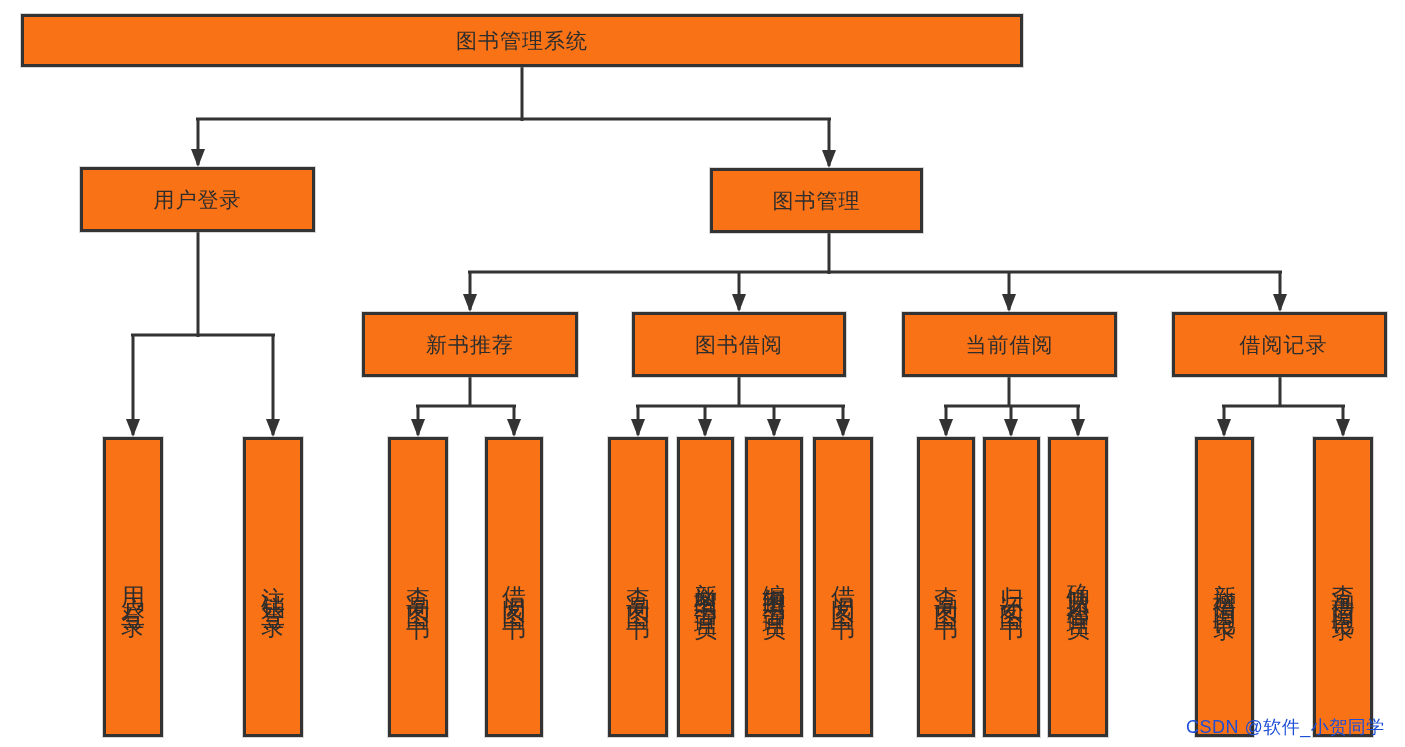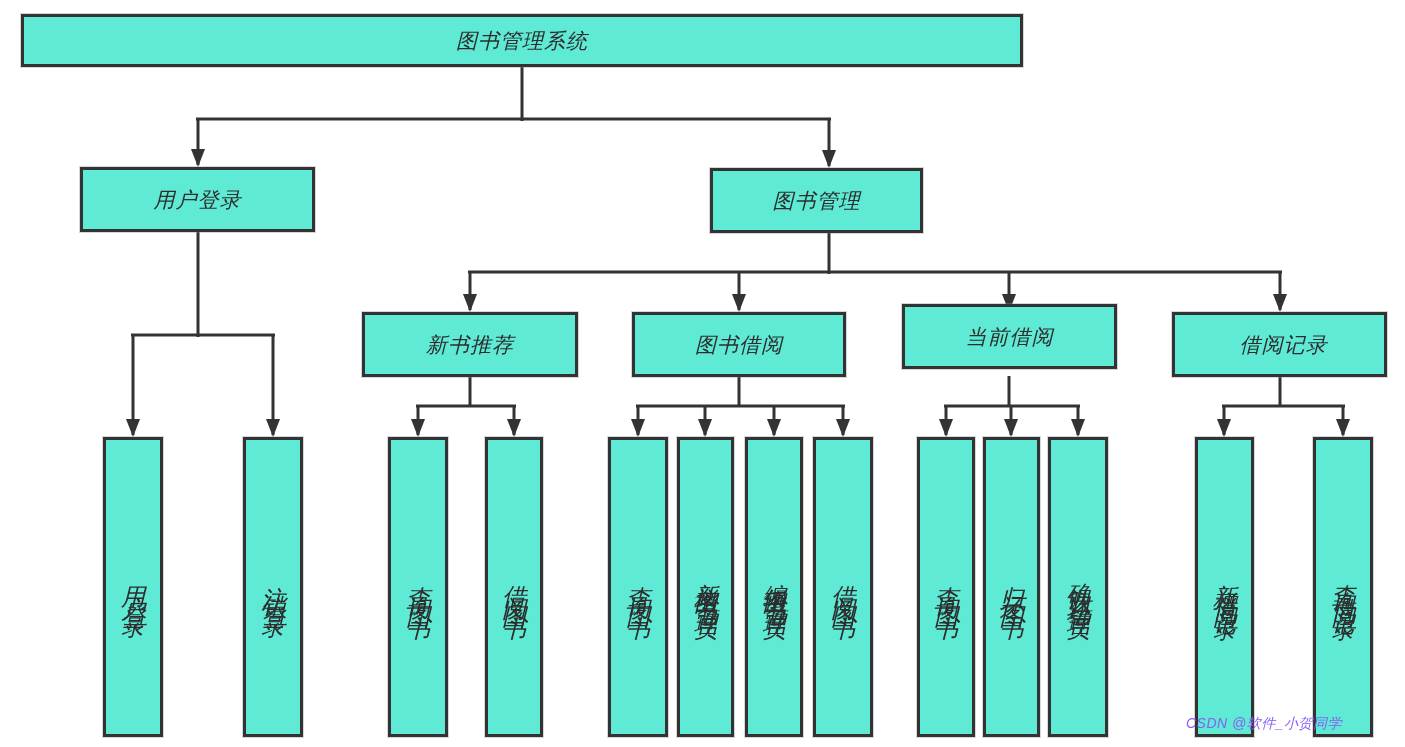--- a/index.html
+++ b/index.html
@@ -8,46 +8,44 @@
     width:1405px;height:747px;
     background:#ffffff;
     font-family:"Liberation Sans","DejaVu Sans",sans-serif;
     color:#2d2d2d;
     overflow:hidden;
   }
   #wires{position:absolute;left:0;top:0;width:1405px;height:747px;}
   .node{
     position:absolute;
     box-sizing:border-box;
-    background:#5eead4;
+    background:#f97316;
     border:3px solid #333333;
     box-shadow:0 0 0 1px rgba(140,140,140,.35);
     display:flex;align-items:center;justify-content:center;
     text-align:center;
-    font-style:italic;
   }
   .hnode{font-size:21px;letter-spacing:1px;}
   .vnode{top:437px;height:300px;font-size:24px;}
   .vt{
     writing-mode:vertical-rl;
     letter-spacing:10px;
     line-height:1;
     white-space:nowrap;
   }
   .vt.s6{letter-spacing:7px;font-size:23px;}
   .vt.s9{letter-spacing:5px;font-size:23px;}
   #watermark{
     position:absolute;
     left:1186px;top:715px;
-    font-size:14px;
-    color:#8b5cf6;
+    font-size:18px;
+    color:#1d4ed8;
     letter-spacing:0.5px;
     z-index:5;
     white-space:nowrap;
-    font-style:italic;
   }
 </style>
 </head>
 <body>
 
 <div id="canvas">
 
   <svg id="wires" width="1405" height="747" viewBox="0 0 1405 747">
     <defs>
       <marker id="arw" viewBox="0 0 18 14" markerWidth="18" markerHeight="14" markerUnits="userSpaceOnUse" refX="16" refY="7" orient="auto">
@@ -108,21 +106,21 @@
   <div class="node hnode" style="left:710px;top:168px;width:213px;height:65px;">
     <span>图书管理</span>
   </div>
 
   <div class="node hnode" style="left:632px;top:312px;width:214px;height:65px;">
     <span>图书借阅</span>
   </div>
   <div class="node hnode" style="left:362px;top:312px;width:216px;height:65px;">
     <span>新书推荐</span>
   </div>
-  <div class="node hnode" style="left:902px;top:304px;width:215px;height:65px;text-align:right;">
+  <div class="node hnode" style="left:902px;top:312px;width:215px;height:65px;text-align:right;">
     <span>当前借阅</span>
   </div>
   <div class="node hnode" style="left:1172px;top:312px;width:215px;height:65px;padding-left:8px;">
     <span>借阅记录</span>
   </div>
 
   <div class="node vnode" style="left:103px;width:60px;">
     <span class="vt">用户登录</span>
   </div>
   <div class="node vnode" style="left:243px;width:60px;">

